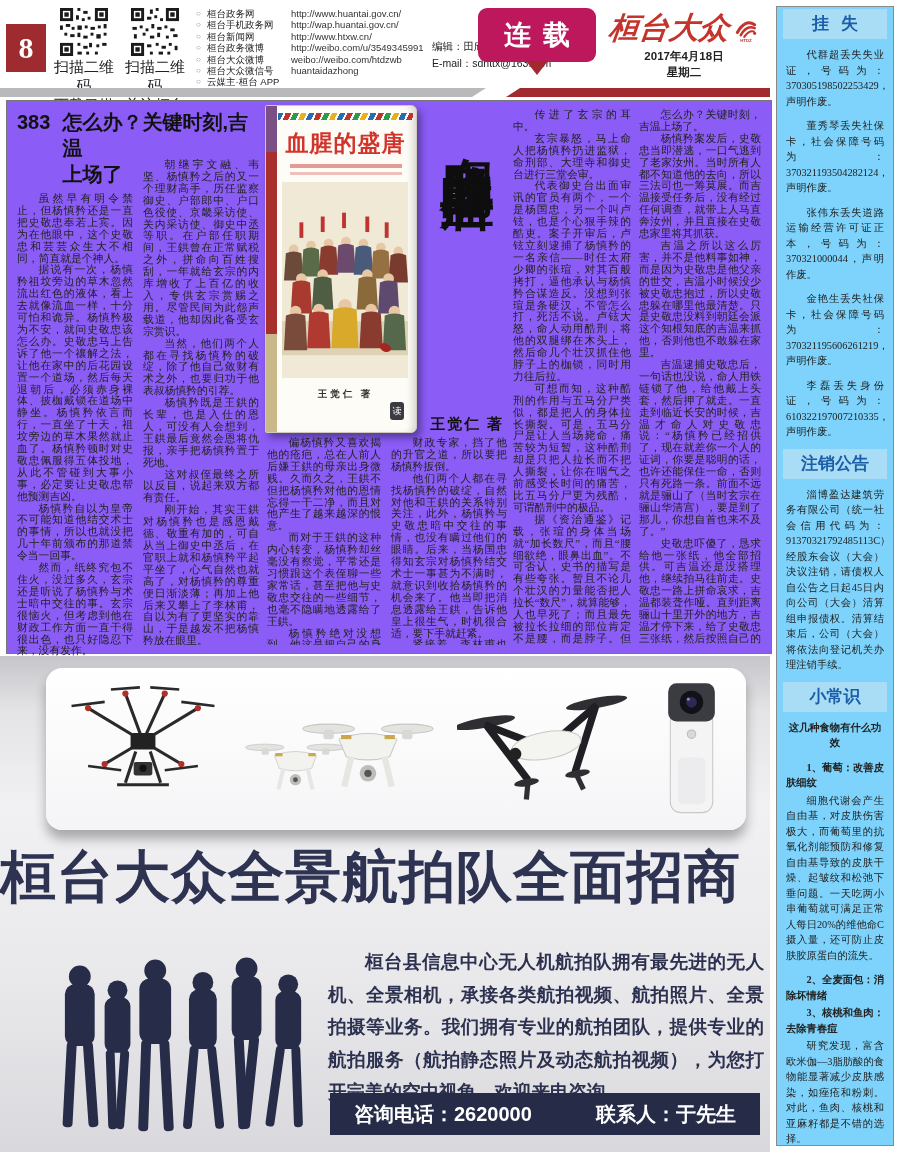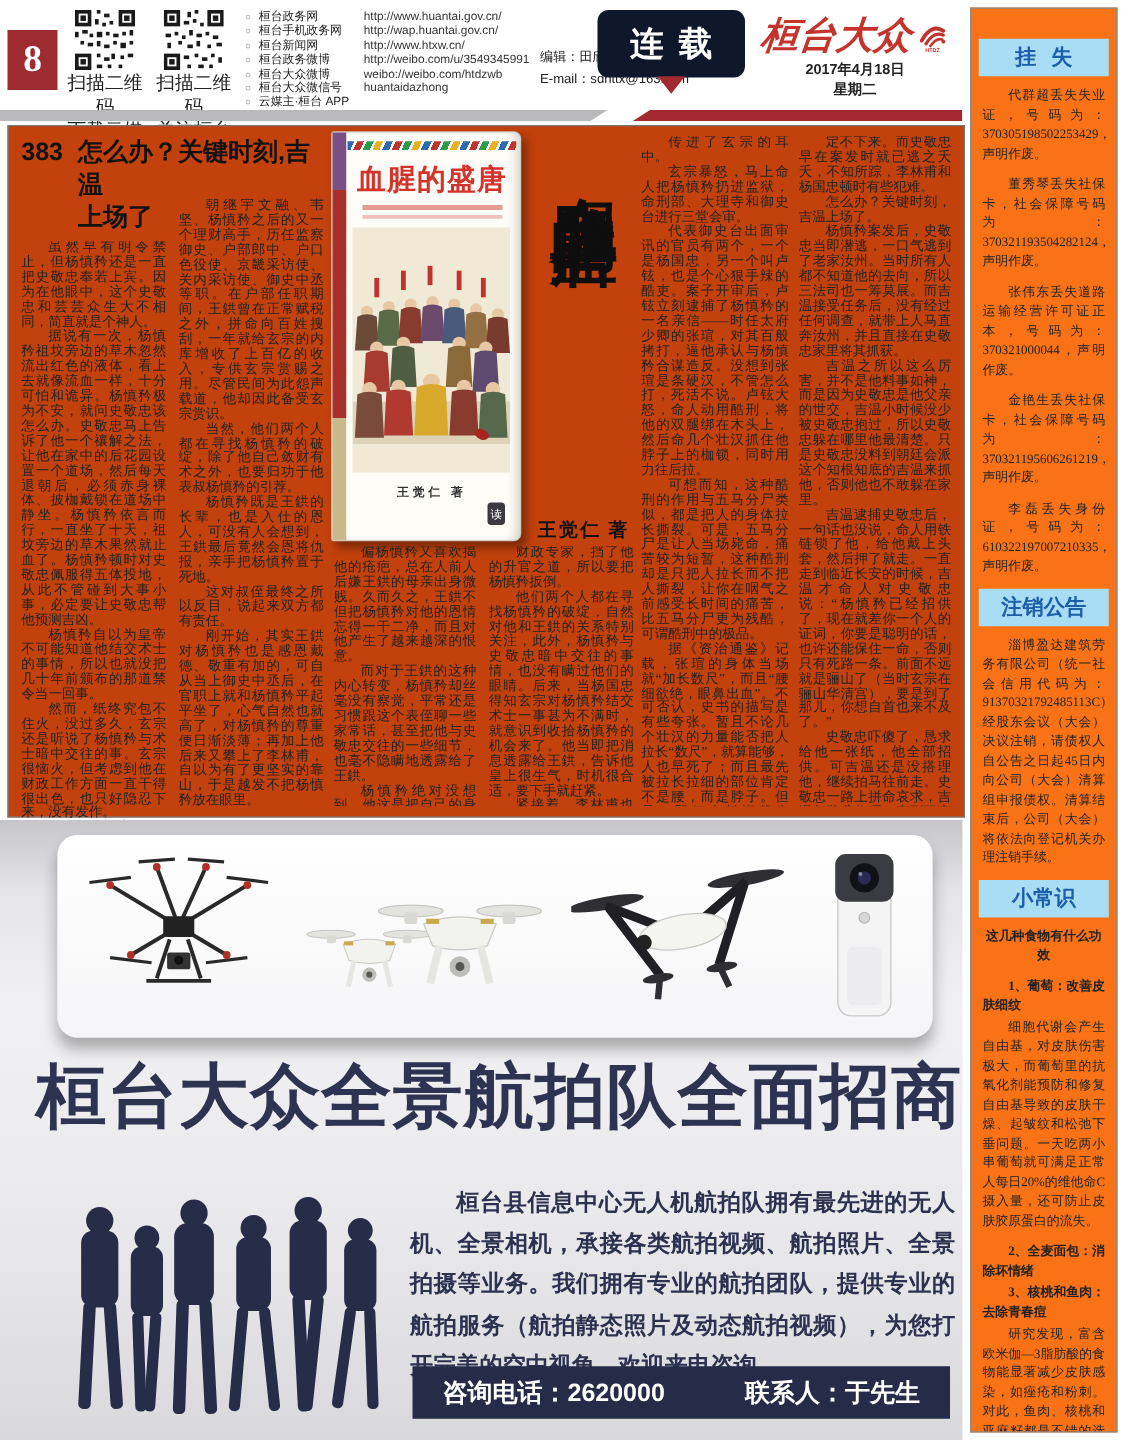--- a/index.html
+++ b/index.html
@@ -10,36 +10,36 @@
            color:#fff;font:bold 30px/48px "Liberation Serif",serif;text-align:center;}
   .qrbox{position:absolute;top:8px;text-align:center;font-size:15px;line-height:1.25;color:#222;}
   .qr1{left:54px;width:60px;} .qr2{left:120px;width:70px;}
   .qrbox svg{width:48px;height:48px;display:block;margin:0 auto 2px;}
   .links{position:absolute;left:196px;top:8px;font-size:9.5px;line-height:11.4px;color:#222;}
   .lk-row{display:flex;white-space:nowrap;}
   .lk-b{color:#888;font-size:8px;width:11px;}
   .lk-l{width:84px;color:#222;}
   .lk-u{color:#333;}
   .editor{position:absolute;left:432px;top:38px;font-size:10.5px;line-height:1.65;color:#222;}
-  .badge{position:absolute;left:478px;top:8px;width:118px;height:54px;background:#0f172a;
+  .badge{position:absolute;left:478px;top:8px;width:118px;height:54px;background:#be185d;
          border-radius:9px;color:#fff;font-size:27px;font-weight:bold;letter-spacing:12px;
          text-align:center;line-height:54px;text-indent:12px;font-family:"Liberation Serif",serif;}
   .badge::after{content:"";position:absolute;left:50%;bottom:-13px;transform:translateX(-50%);
          border:11px solid transparent;border-top:14px solid #a2292f;border-bottom:0;}
   .masthead{position:absolute;left:598px;top:8px;width:172px;text-align:center;}
   .mast-row{display:flex;align-items:center;justify-content:center;gap:4px;}
   .mast-name{font-family:"Liberation Serif",serif;font-weight:bold;font-style:italic;
              font-size:30px;color:#c5342c;transform:skewX(-6deg);display:inline-block;}
   .mast-date,.mast-week{font-size:11.5px;font-weight:bold;color:#222;line-height:1.35;}
   .div-gray{position:absolute;left:0;top:88px;width:486px;height:9px;background:#b9b9bb;
             clip-path:polygon(0 0,100% 0,calc(100% - 14px) 100%,0 100%);}
   .div-red{position:absolute;left:506px;top:88px;width:264px;height:9px;background:#a2292f;
            clip-path:polygon(14px 0,100% 0,100% 100%,0 100%);}
   
-  .article{position:absolute;left:6px;top:100px;width:764px;height:552px;border:1px solid #777;background:#c2410c;}
+  .article{position:absolute;left:6px;top:100px;width:764px;height:552px;border:1px solid #777;background:#8b5cf6;}
   .a-title{position:absolute;left:10px;top:8px;width:250px;display:flex;gap:12px;
            font-weight:bold;font-size:20px;line-height:1.3;color:#111;}
   .col{position:absolute;overflow:hidden;}
   .col p{margin:0;text-indent:2em;font-size:10.8px;line-height:11.9px;text-align:justify;
          font-family:"Liberation Serif",serif;color:#222;}
   .c1{left:10px;top:58px;width:116px;height:486px;margin-top:34px;}
   .c2{left:136px;top:58px;width:116px;height:486px;}
   .c3{left:260px;top:336px;width:114px;height:208px;}
   .c4{left:384px;top:336px;width:116px;height:208px;}
   .c5{left:506px;top:8px;width:118px;height:536px;}
@@ -61,35 +61,35 @@
          letter-spacing:3px;color:#333;font-weight:bold;}
   .cover-publogo{position:absolute;right:12px;top:296px;width:14px;height:18px;background:#3a3a40;
          border-radius:3px;color:#fff;font-size:9px;text-align:center;line-height:18px;}
   .vtitle{position:absolute;left:416px;top:14px;width:88px;height:318px;}
   .vtitle-chars{writing-mode:vertical-rl;font-size:54px;font-weight:900;color:#0e0e0e;
          line-height:88px;letter-spacing:4px;font-family:"Liberation Serif",serif;margin:0 auto;height:300px;}
   .vtitle-author{position:absolute;left:0;width:100%;top:300px;text-align:center;
          font-size:15px;font-weight:bold;color:#111;letter-spacing:2px;font-family:"Liberation Serif",serif;}
   
   .sidebar{position:absolute;left:776px;top:6px;width:118px;height:1140px;border:1px solid #8a8a8a;
-           background:#f97316;box-sizing:border-box;padding:22px 5px 4px;overflow:hidden;}
+           background:#7dd3fc;box-sizing:border-box;padding:0 5px 4px;overflow:hidden;}
   .sb-head{height:30px;background:#a9ddf6;color:#1c5ea9;font-weight:bold;font-size:17px;
            text-align:center;line-height:30px;margin:2px 1px 8px;font-family:"Liberation Serif",serif;}
   .sb-head.wide{letter-spacing:12px;text-indent:12px;}
   .sidebar p{margin:0 4px 9px;font-size:10.3px;line-height:15.5px;text-indent:2em;
              text-align:justify;color:#222;font-family:"Liberation Serif",serif;}
   .sb-sub{font-weight:bold;text-align:center !important;text-indent:0 !important;}
   .sb-item-h{font-weight:bold;margin-bottom:2px !important;}
   
   .ad{position:absolute;left:0;top:656px;width:770px;height:496px;
       background:linear-gradient(180deg,#c6c6ca 0,#e4e4e7 55px,#f1f1f3 150px,#e9e9ec 320px,#d9d9dd 496px);}
   .drone-panel{position:absolute;left:46px;top:12px;width:700px;height:162px;border-radius:16px;
       background:linear-gradient(180deg,#ffffff,#f5f5f7);box-shadow:0 9px 12px rgba(0,0,0,.30);
       display:flex;align-items:center;justify-content:space-around;padding:0 8px;box-sizing:border-box;}
-  .ad-head{position:absolute;left:0;top:184px;width:770px;text-align:right;font-size:56px;
+  .ad-head{position:absolute;left:0;top:184px;width:770px;text-align:left;font-size:56px;
       font-weight:900;color:#2e3352;letter-spacing:1px;white-space:nowrap;}
   .ad-people{position:absolute;left:52px;top:268px;width:268px;height:218px;}
   .ad-body{position:absolute;left:328px;top:290px;width:436px;font-size:18.5px;line-height:1.76;
       color:#2c3150;text-indent:2em;text-align:justify;font-weight:bold;}
   .ad-bar{position:absolute;left:330px;top:437px;width:430px;height:42px;background:#262b47;
       color:#fff;display:flex;align-items:center;justify-content:space-between;
       padding:0 24px;font-size:20px;font-weight:bold;box-sizing:border-box;}
 </style>
 </head>
 <body>
@@ -384,21 +384,20 @@
   </div>
   <div class="col c5">
     <p>传进了玄宗的耳中。</p>
     <p>玄宗暴怒，马上命人把杨慎矜扔进监狱，命刑部、大理寺和御史台进行三堂会审。</p>
     <p>代表御史台出面审讯的官员有两个，一个是杨国忠，另一个叫卢铉，也是个心狠手辣的酷吏。案子开审后，卢铉立刻逮捕了杨慎矜的一名亲信——时任太府少卿的张瑄，对其百般拷打，逼他承认与杨慎矜合谋造反。没想到张瑄是条硬汉，不管怎么打，死活不说。卢铉大怒，命人动用酷刑，将他的双腿绑在木头上，然后命几个壮汉抓住他脖子上的枷锁，同时用力往后拉。</p>
     <p>可想而知，这种酷刑的作用与五马分尸类似，都是把人的身体拉长撕裂。可是，五马分尸是让人当场毙命，痛苦较为短暂，这种酷刑却是只把人拉长而不把人撕裂，让你在咽气之前感受长时间的痛苦，比五马分尸更为残酷，可谓酷刑中的极品。</p>
     <p>据《资治通鉴》记载，张瑄的身体当场就“加长数尺”，而且“腰细欲绝，眼鼻出血”。不可否认，史书的描写是有些夸张。暂且不论几个壮汉的力量能否把人拉长“数尺”，就算能够，人也早死了；而且最先被拉长拉细的部位肯定不是腰，而是脖子。但是，即便史料记载失实，我们也不难想见这种酷刑的可怕程度，并且有一点可以确定——这种刑罚手段并不以致人死命为目的，而是要让人在清醒状态下感受痛苦。然而，尽管动用了这种令人发指的酷刑，卢铉还是没能从张瑄嘴里抠出一个字。</p>
 
   </div>
   <div class="col c6">
-    <p>定不下来。而史敬忠早在案发时就已逃之夭夭，不知所踪，李林甫和杨国忠顿时有些犯难。</p>
     <p>怎么办？关键时刻，吉温上场了。</p>
     <p>杨慎矜案发后，史敬忠当即潜逃，一口气逃到了老家汝州。当时所有人都不知道他的去向，所以三法司也一筹莫展。而吉温接受任务后，没有经过任何调查，就带上人马直奔汝州，并且直接在史敬忠家里将其抓获。</p>
     <p>吉温之所以这么厉害，并不是他料事如神，而是因为史敬忠是他父亲的世交，吉温小时候没少被史敬忠抱过，所以史敬忠躲在哪里他最清楚。只是史敬忠没料到朝廷会派这个知根知底的吉温来抓他，否则他也不敢躲在家里。</p>
     <p>吉温逮捕史敬忠后，一句话也没说，命人用铁链锁了他，给他戴上头套，然后押了就走。一直走到临近长安的时候，吉温才命人对史敬忠说：“杨慎矜已经招供了，现在就差你一个人的证词，你要是聪明的话，也许还能保住一命，否则只有死路一条。前面不远就是骊山了（当时玄宗在骊山华清宫），要是到了那儿，你想自首也来不及了。”</p>
     <p>史敬忠吓傻了，恳求给他一张纸，他全部招供。可吉温还是没搭理他，继续拍马往前走。史敬忠一路上拼命哀求，吉温都装聋作哑。直到距离骊山十里开外的地方，吉温才停下来，给了史敬忠三张纸，然后按照自己的意思，让史敬忠一五一十写下了供状。</p>
 
   </div>
 </div>
 
 <div class="sidebar">

